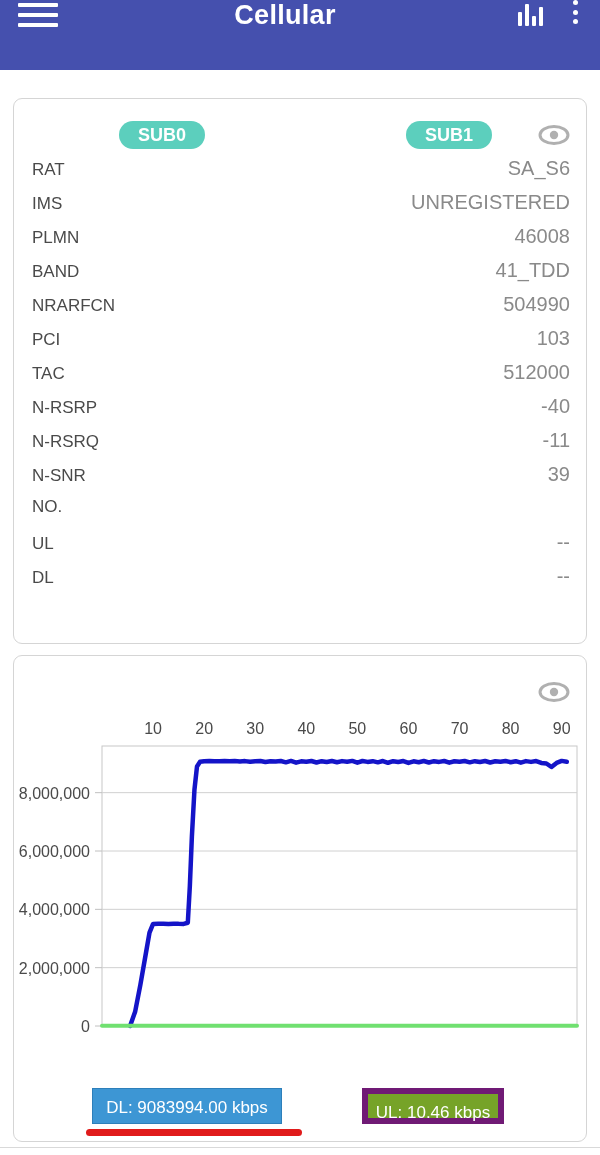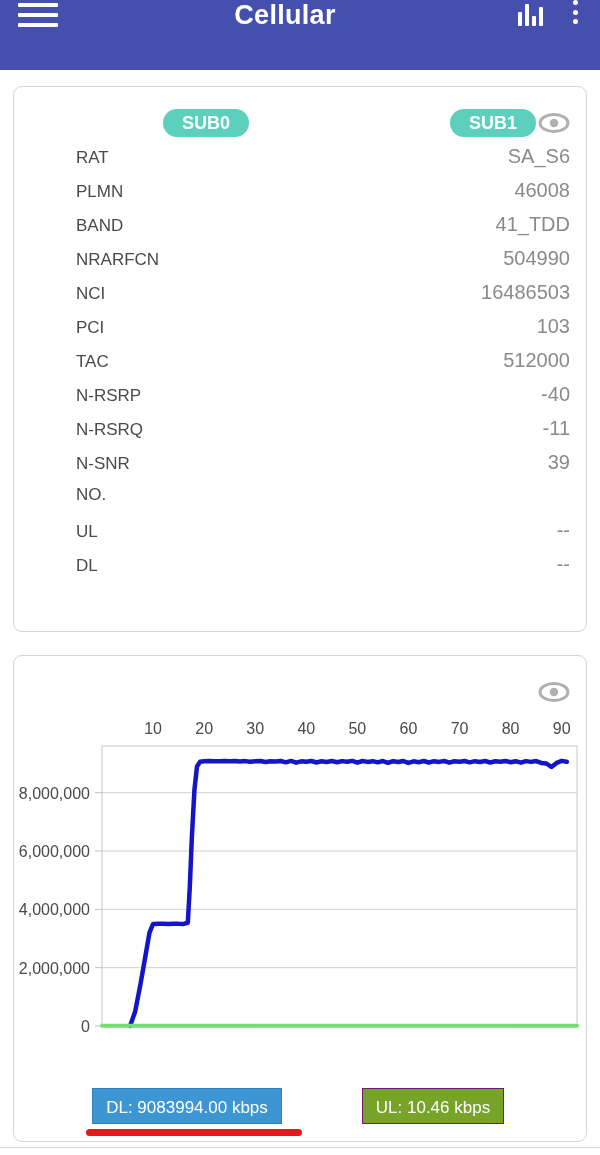--- a/index.html
+++ b/index.html
@@ -90,21 +90,21 @@
   
   .card {
     position: absolute;
     left: 13px;
     width: 574px;
     background: #ffffff;
     border: 1px solid #d5d5d5;
     border-radius: 9px;
     box-sizing: border-box;
   }
-  #info-card { top: 86px; height: 546px; padding-left: 44px; }
+  #info-card { top: 98px; height: 546px; }
   #chart-card { top: 655px; height: 487px; }
 
   .card-head {
     position: relative;
     height: 52px;
   }
   .chip {
     position: absolute;
     background: #5ccfbd;
     color: #ffffff;
@@ -194,21 +194,21 @@
   #badge-dl {
     left: 92px; top: 0;
     width: 190px; height: 36px;
     background: #3d96d4;
     border: 1px solid #2d7fba;
   }
   #badge-ul {
     left: 362px; top: 0;
     width: 142px; height: 36px;
     background: #76a328;
-    border: 1px solid #701a75;
+    border: 6px solid #701a75;
   }
   .red-underline {
     position: absolute;
     left: 86px;
     top: 41px;
     width: 216px;
     height: 7px;
     background: #e01b1b;
     border-radius: 4px;
   }
@@ -254,34 +254,34 @@
         <circle cx="17" cy="11" r="4.2" fill="#b0b0b0"></circle>
       </svg>
     </div>
   </div>
   <div class="rows" id="info-rows">
       <div class="row">
         <span class="k">RAT</span>
         <span class="v">SA_S6</span>
       </div>
       <div class="row">
+        <span class="k">IMS</span>
+        <span class="v">UNREGISTERED</span>
+      </div>
+      <div class="row">
         <span class="k">PLMN</span>
         <span class="v">46008</span>
       </div>
       <div class="row">
         <span class="k">BAND</span>
         <span class="v">41_TDD</span>
       </div>
       <div class="row">
         <span class="k">NRARFCN</span>
         <span class="v">504990</span>
-      </div>
-      <div class="row">
-        <span class="k">NCI</span>
-        <span class="v">16486503</span>
       </div>
       <div class="row">
         <span class="k">PCI</span>
         <span class="v">103</span>
       </div>
       <div class="row">
         <span class="k">TAC</span>
         <span class="v">512000</span>
       </div>
       <div class="row">

